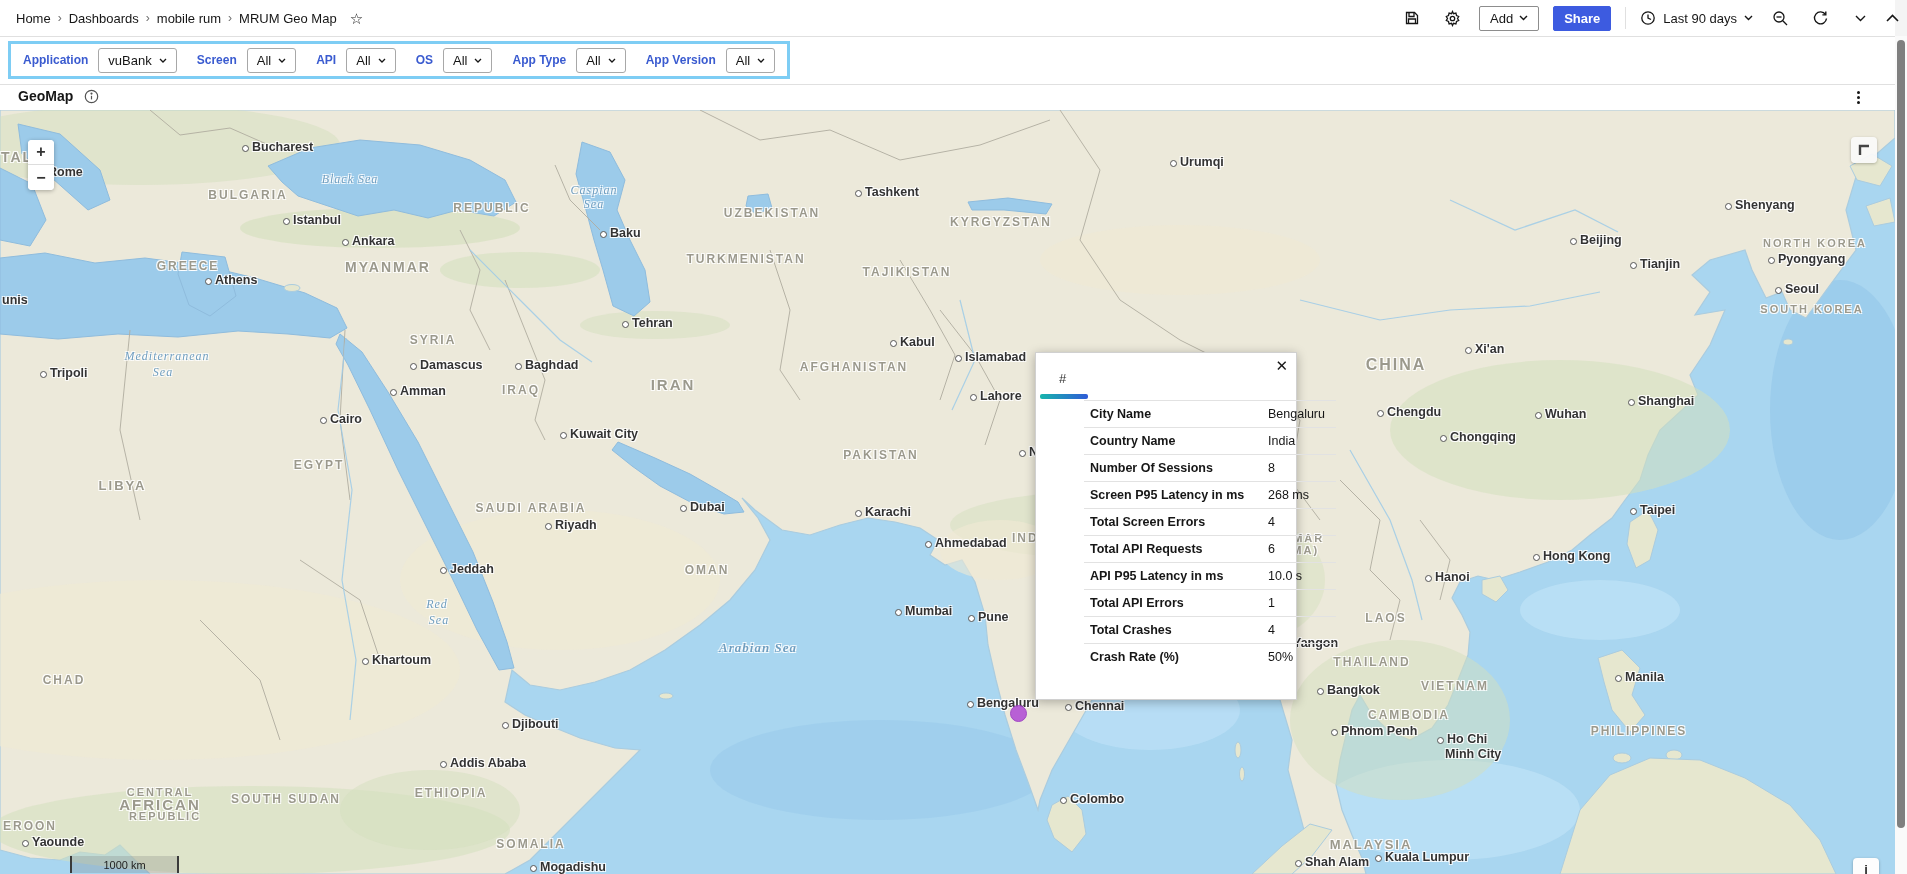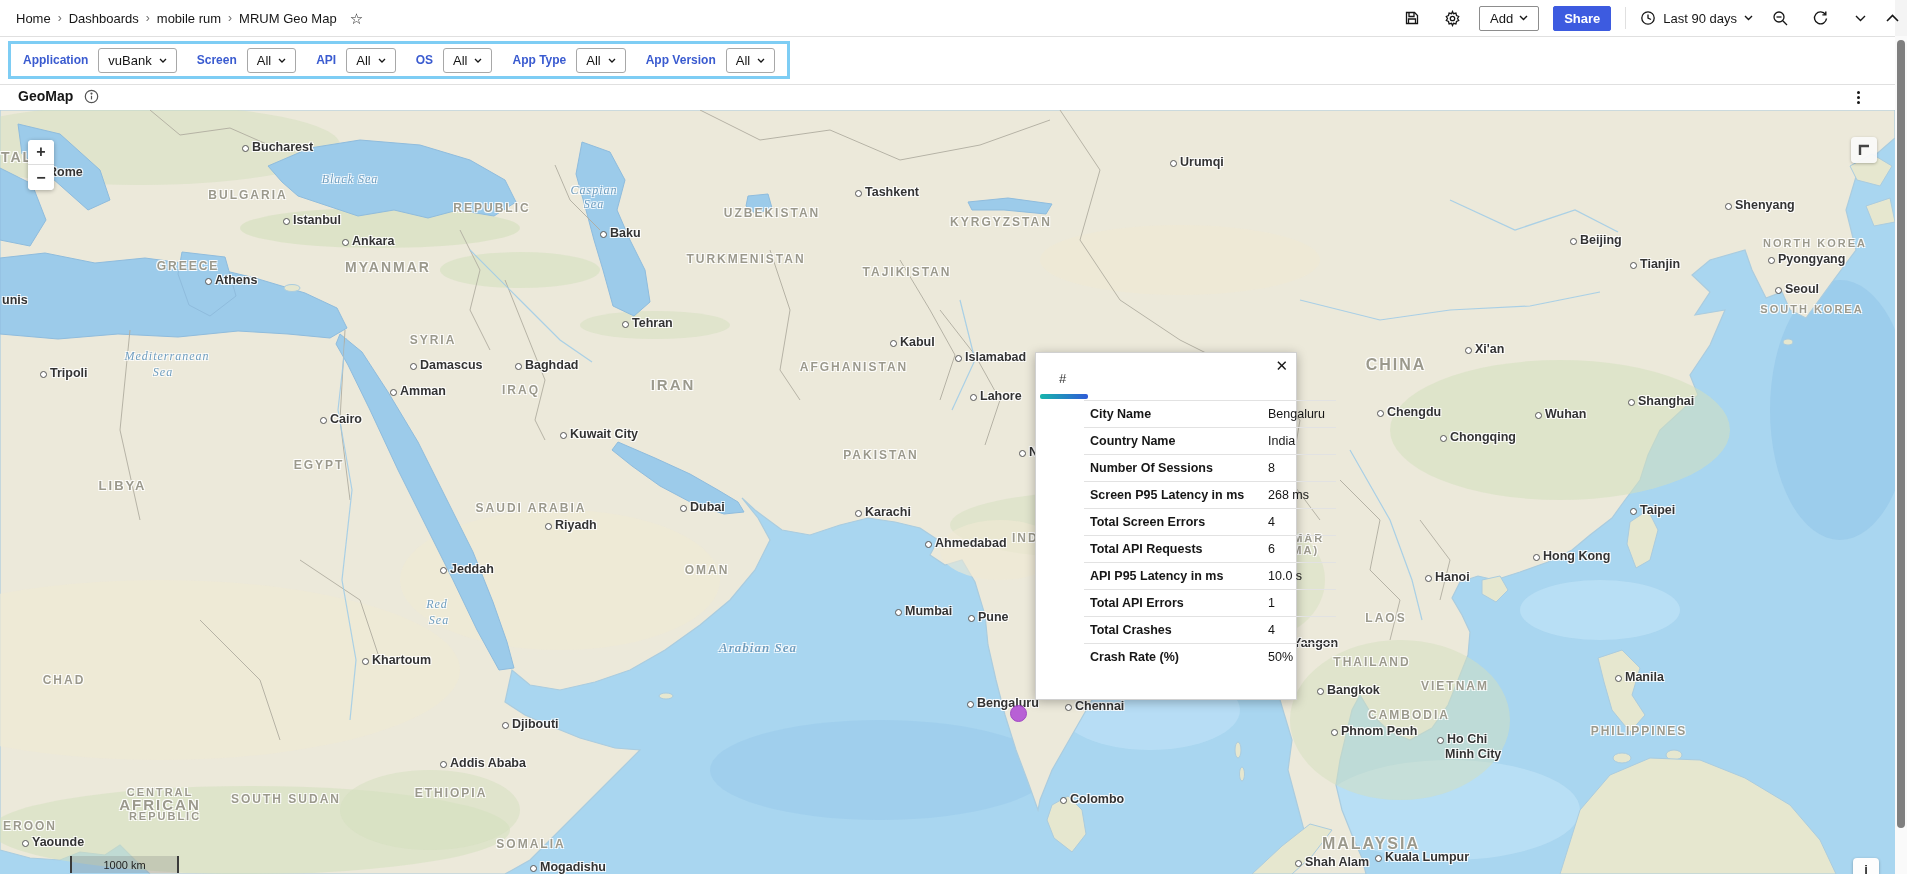--- a/index.html
+++ b/index.html
@@ -526,21 +526,21 @@
       <span class="map-label k-country" style="left: 1288px; top: 550px; font-size: 11px;">(BURMA)</span>
 
       <span class="map-label k-country" style="left: 1386px; top: 618px;">LAOS</span>
 
       <span class="map-label k-country" style="left: 1372px; top: 662px;">THAILAND</span>
 
       <span class="map-label k-country" style="left: 1455px; top: 686px;">VIETNAM</span>
 
       <span class="map-label k-country" style="left: 1409px; top: 715px;">CAMBODIA</span>
 
-      <span class="map-label k-country" style="left: 1371px; top: 844px; font-size: 16px;">MALAYSIA</span>
+      <span class="map-label k-country" style="left: 1371px; top: 844px; font-size: 13px;">MALAYSIA</span>
 
       <span class="map-label k-country" style="left: 1639px; top: 731px;">PHILIPPINES</span>
 
       <span class="map-label k-countryL" style="left: 1012px; top: 538px;">INDIA</span>
 
       <span class="map-label k-sea" style="left: 350px; top: 179px;">Black Sea</span>
 
       <span class="map-label k-sea" style="left: 594px; top: 190px;">Caspian</span>
 
       <span class="map-label k-sea" style="left: 594px; top: 204px;">Sea</span>

